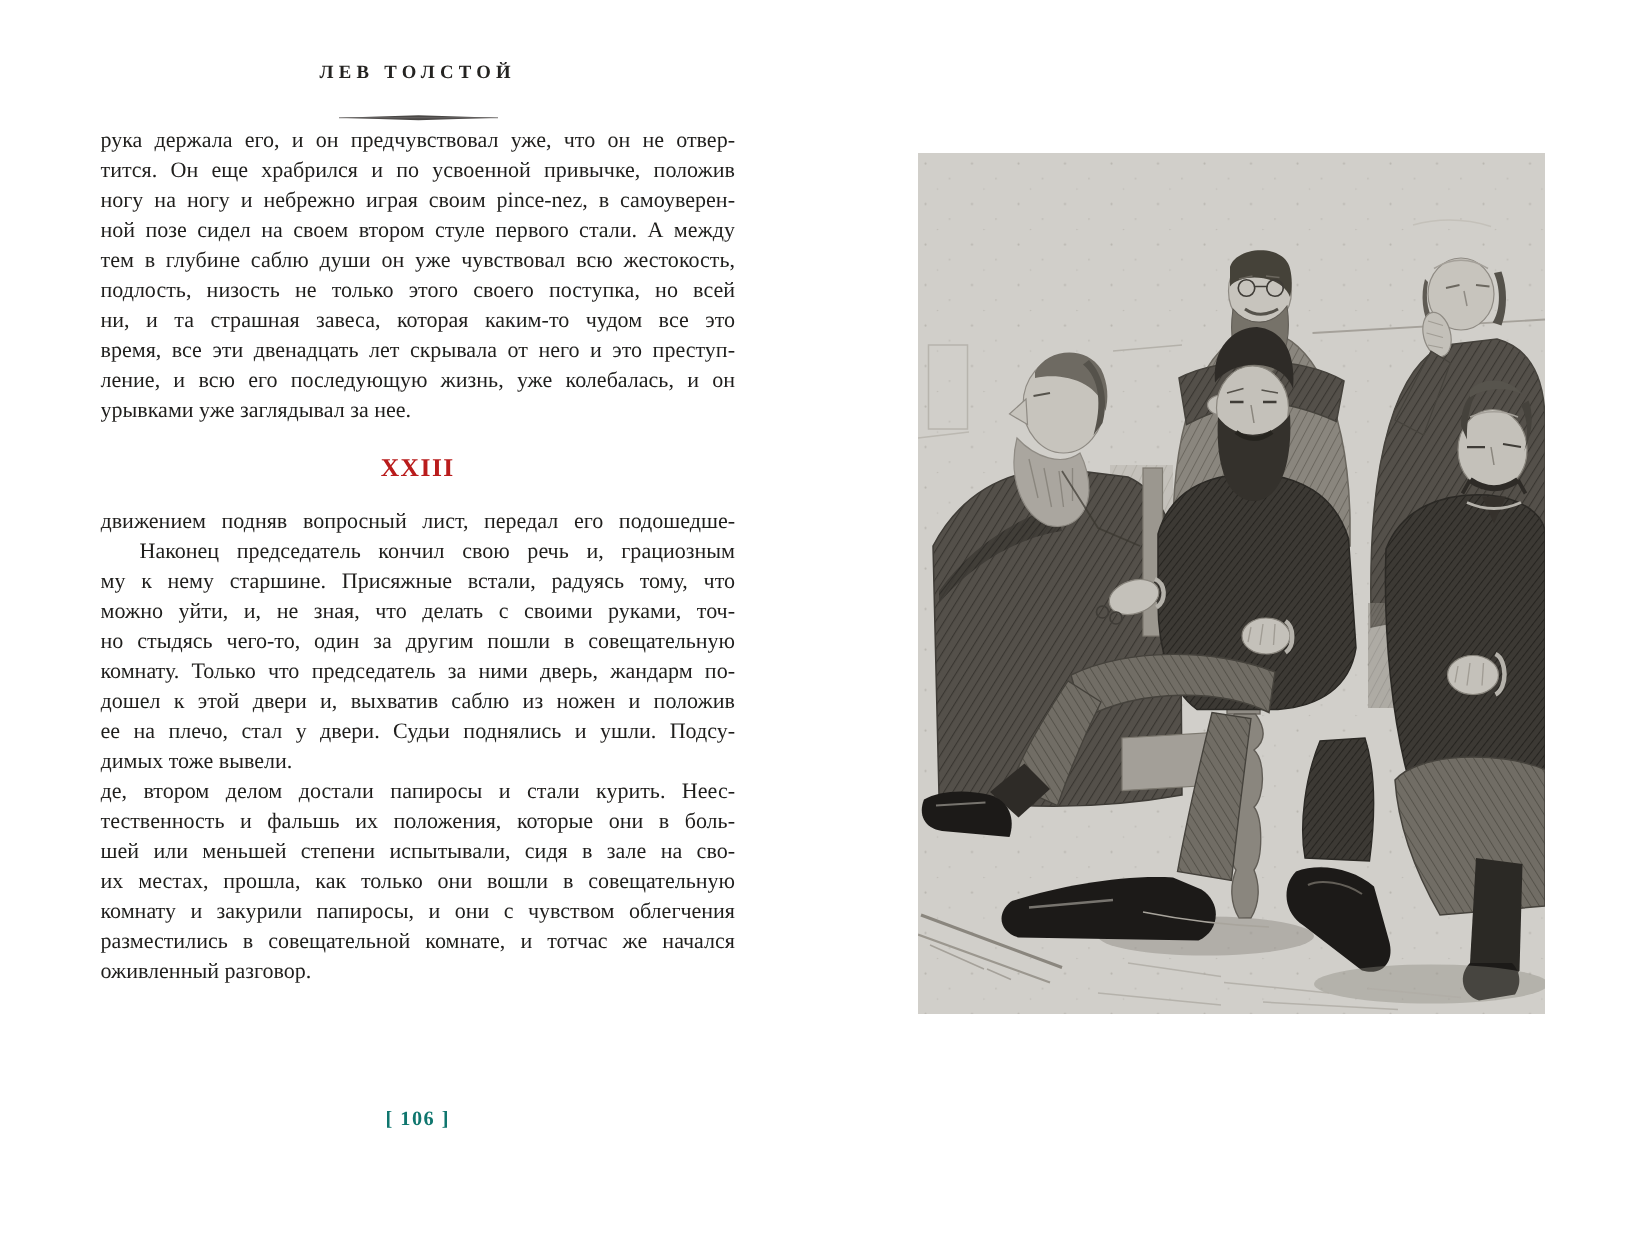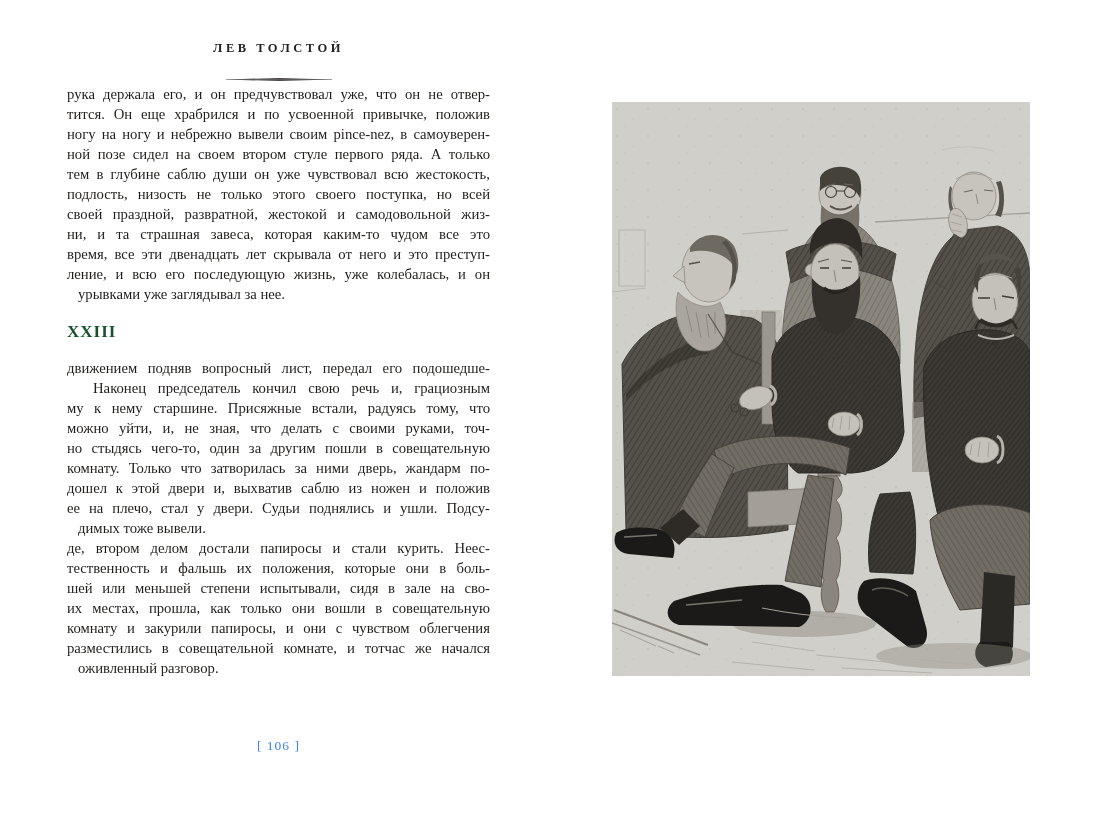--- a/index.html
+++ b/index.html
@@ -16,29 +16,29 @@
   .text-block{
     position:absolute;top:84px;left:67px;width:423px;
     font-size:14.7px;color:#1f1e1c;
   }
   .para{margin:0;padding:0;}
   .line{
     height:20px;line-height:20px;
     text-align:justify;text-align-last:justify;text-justify:inter-word;
     overflow:hidden;white-space:normal;
   }
-  .line.last{text-align-last:left;margin-left:11px;}
+  .line.last{text-align-last:left;}
   .line.first-indent{text-indent:26px;}
   .chapter-heading{
-    margin:17px 0 15px 0;text-align:left;font-weight:700;
-    font-size:17px;letter-spacing:1px;color:#14532d;height:22px;line-height:22px;
+    margin:17px 0 15px 0;text-align:center;font-weight:700;
+    font-size:17px;letter-spacing:1px;color:#b91c1c;height:22px;line-height:22px;
   }
   .page-number{
     position:absolute;top:738px;left:67px;width:423px;text-align:center;
-    font-weight:400;font-size:13.5px;letter-spacing:1px;color:#3b82f6;
+    font-weight:700;font-size:13.5px;letter-spacing:1px;color:#0f766e;
   }
   .illustration{
     position:absolute;left:612px;top:102px;width:418px;height:574px;
   }
   .illustration svg{display:block;}
 </style>
 </head>
 <body>
 
 <div class="running-header">ЛЕВ ТОЛСТОЙ</div>
@@ -47,38 +47,37 @@
   <svg width="106" height="5" viewBox="0 0 106 5" aria-hidden="true">
     <polygon points="0,2.5 53,0.9 106,2.5 53,4.1" fill="#4a4846"></polygon>
     <line x1="0" y1="2.5" x2="106" y2="2.5" stroke="#6b6967" stroke-width="0.6"></line>
   </svg>
 </div>
 
 <div class="text-block">
     <div class="para">
       <div class="line">рука держала его, и он предчувствовал уже, что он не отвер-</div>
       <div class="line">тится. Он еще храбрился и по усвоенной привычке, положив</div>
-      <div class="line">ногу на ногу и небрежно вывели своим pince-nez, в самоуверен-</div>
-      <div class="line">ной позе сидел на своем втором стуле первого ряда. А только</div>
+      <div class="line">ногу на ногу и небрежно играя своим pince-nez, в самоуверен-</div>
+      <div class="line">ной позе сидел на своем втором стуле первого стали. А между</div>
       <div class="line">тем в глубине саблю души он уже чувствовал всю жестокость,</div>
       <div class="line">подлость, низость не только этого своего поступка, но всей</div>
-      <div class="line">своей праздной, развратной, жестокой и самодовольной жиз-</div>
       <div class="line">ни, и та страшная завеса, которая каким-то чудом все это</div>
       <div class="line">время, все эти двенадцать лет скрывала от него и это преступ-</div>
       <div class="line">ление, и всю его последующую жизнь, уже колебалась, и он</div>
       <div class="line last">урывками уже заглядывал за нее.</div>
     </div>
     <div class="chapter-heading">XXIII</div>
     <div class="para">
       <div class="line">движением подняв вопросный лист, передал его подошедше-</div>
       <div class="line first-indent">Наконец председатель кончил свою речь и, грациозным</div>
       <div class="line">му к нему старшине. Присяжные встали, радуясь тому, что</div>
       <div class="line">можно уйти, и, не зная, что делать с своими руками, точ-</div>
       <div class="line">но стыдясь чего-то, один за другим пошли в совещательную</div>
-      <div class="line">комнату. Только что затворилась за ними дверь, жандарм по-</div>
+      <div class="line">комнату. Только что председатель за ними дверь, жандарм по-</div>
       <div class="line">дошел к этой двери и, выхватив саблю из ножен и положив</div>
       <div class="line">ее на плечо, стал у двери. Судьи поднялись и ушли. Подсу-</div>
       <div class="line last">димых тоже вывели.</div>
     </div>
     <div class="para">
       <div class="line">де, втором делом достали папиросы и стали курить. Неес-</div>
       <div class="line">тественность и фальшь их положения, которые они в боль-</div>
       <div class="line">шей или меньшей степени испытывали, сидя в зале на сво-</div>
       <div class="line">их местах, прошла, как только они вошли в совещательную</div>
       <div class="line">комнату и закурили папиросы, и они с чувством облегчения</div>

